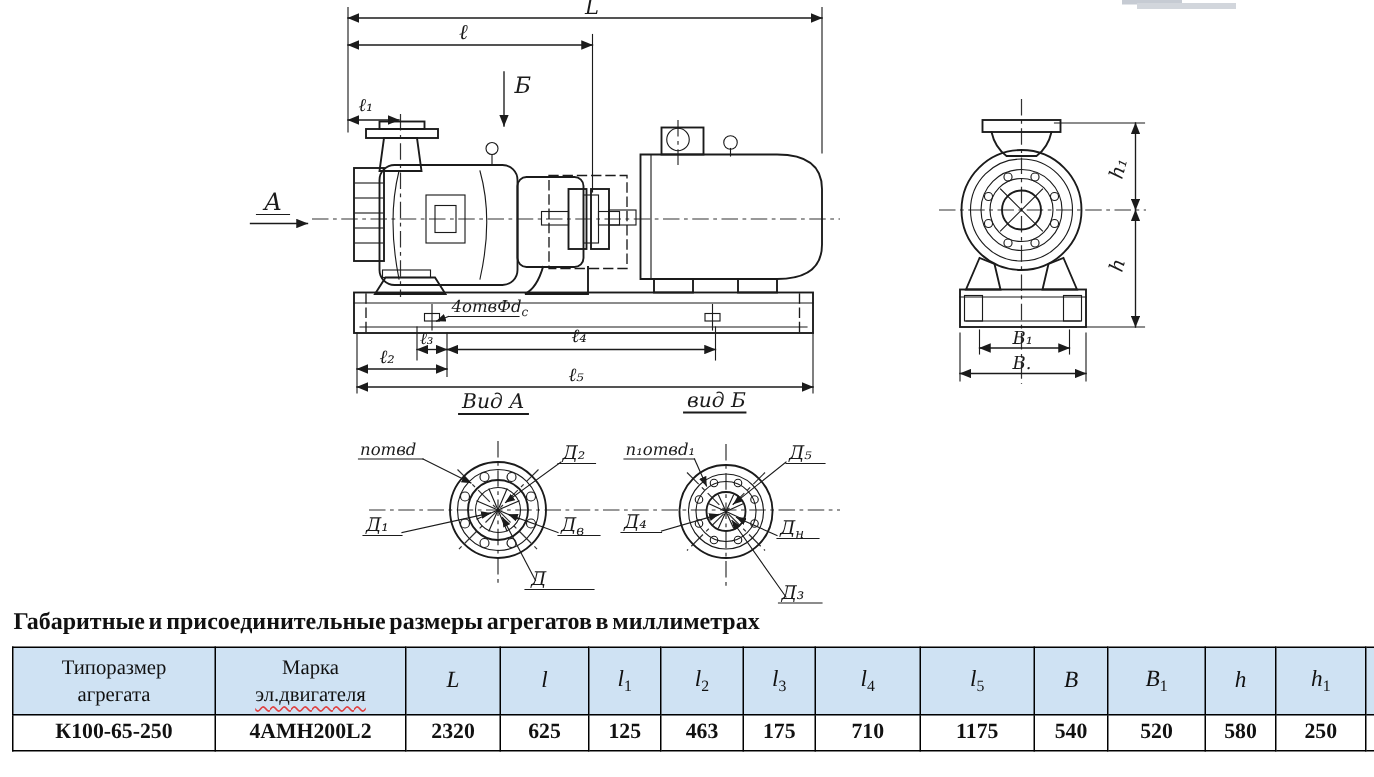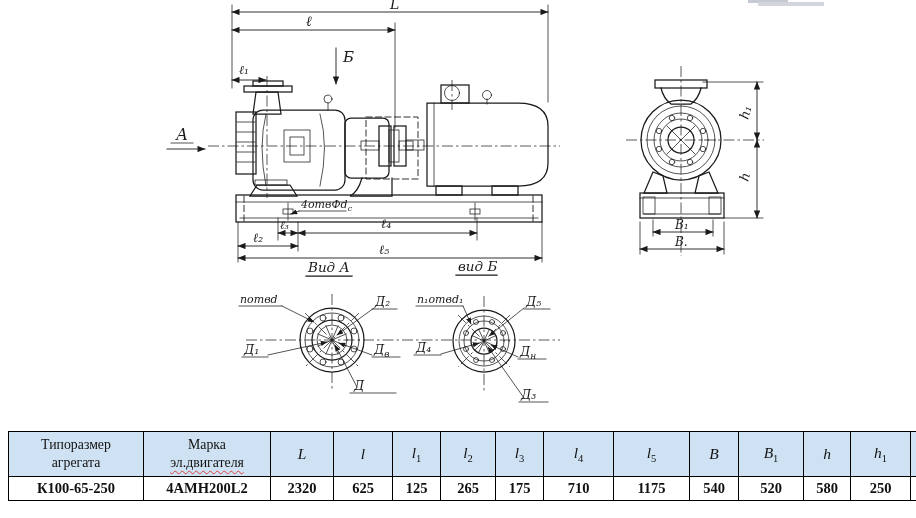--- a/index.html
+++ b/index.html
@@ -329,20 +329,21 @@
     </text>
     <line class="ln tn" x1="518" y1="359" x2="546" y2="359"></line>
     <line class="ln tn" x1="518" y1="357" x2="491" y2="345" marker-end="url(#arw)"></line>
 
     <text x="521" y="399" font-size="12.5">Д₃</text>
     <line class="ln tn" x1="519" y1="402" x2="548" y2="402"></line>
     <line class="ln tn" x1="524" y1="398" x2="488" y2="347" marker-end="url(#arw)"></line>
   </g>
 </svg>
 
+<div class="caption">Габаритные и присоединительные размеры агрегатов в миллиметрах</div>
 
 <table class="dims">
   <thead>
     <tr>
           <th><span>Типоразмер</span><br><span>агрегата</span></th>
           <th><span>Марка</span><br><span class="spell">эл.двигателя</span></th>
           <th><i>L</i></th>
           <th><i>l</i></th>
           <th><i>l</i><sub>1</sub></th>
           <th><i>l</i><sub>2</sub></th>
@@ -356,21 +357,21 @@
           <th></th>
         </tr>
   </thead>
   <tbody>
         <tr>
           <td>К100-65-250</td>
           <td>4АМН200L2</td>
           <td>2320</td>
           <td>625</td>
           <td>125</td>
-          <td>265</td>
+          <td>463</td>
           <td>175</td>
           <td>710</td>
           <td>1175</td>
           <td>540</td>
           <td>520</td>
           <td>580</td>
           <td>250</td>
           <td>22</td>
         </tr>
       </tbody>

